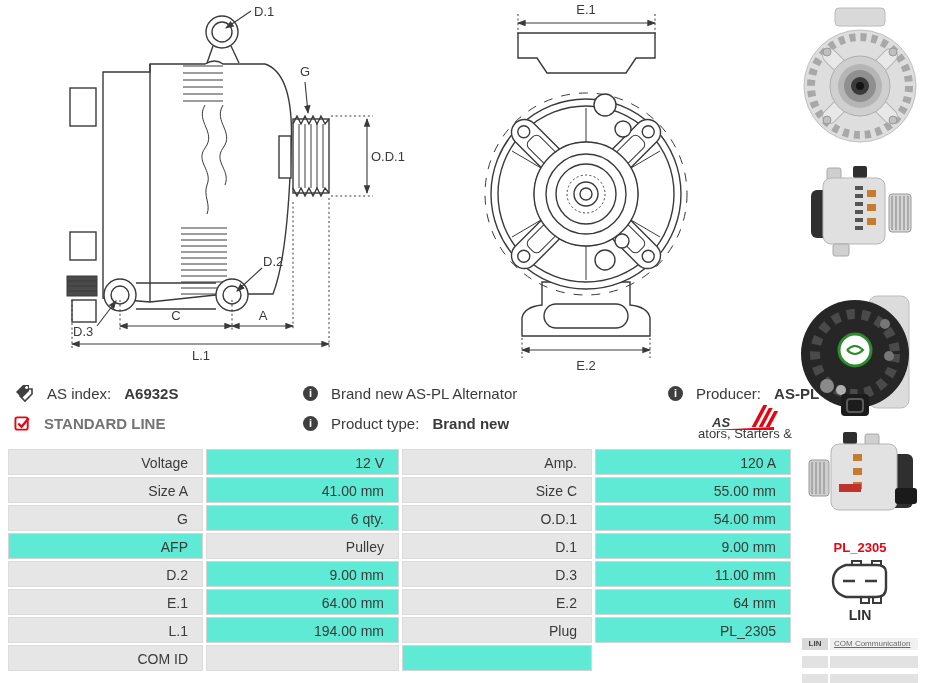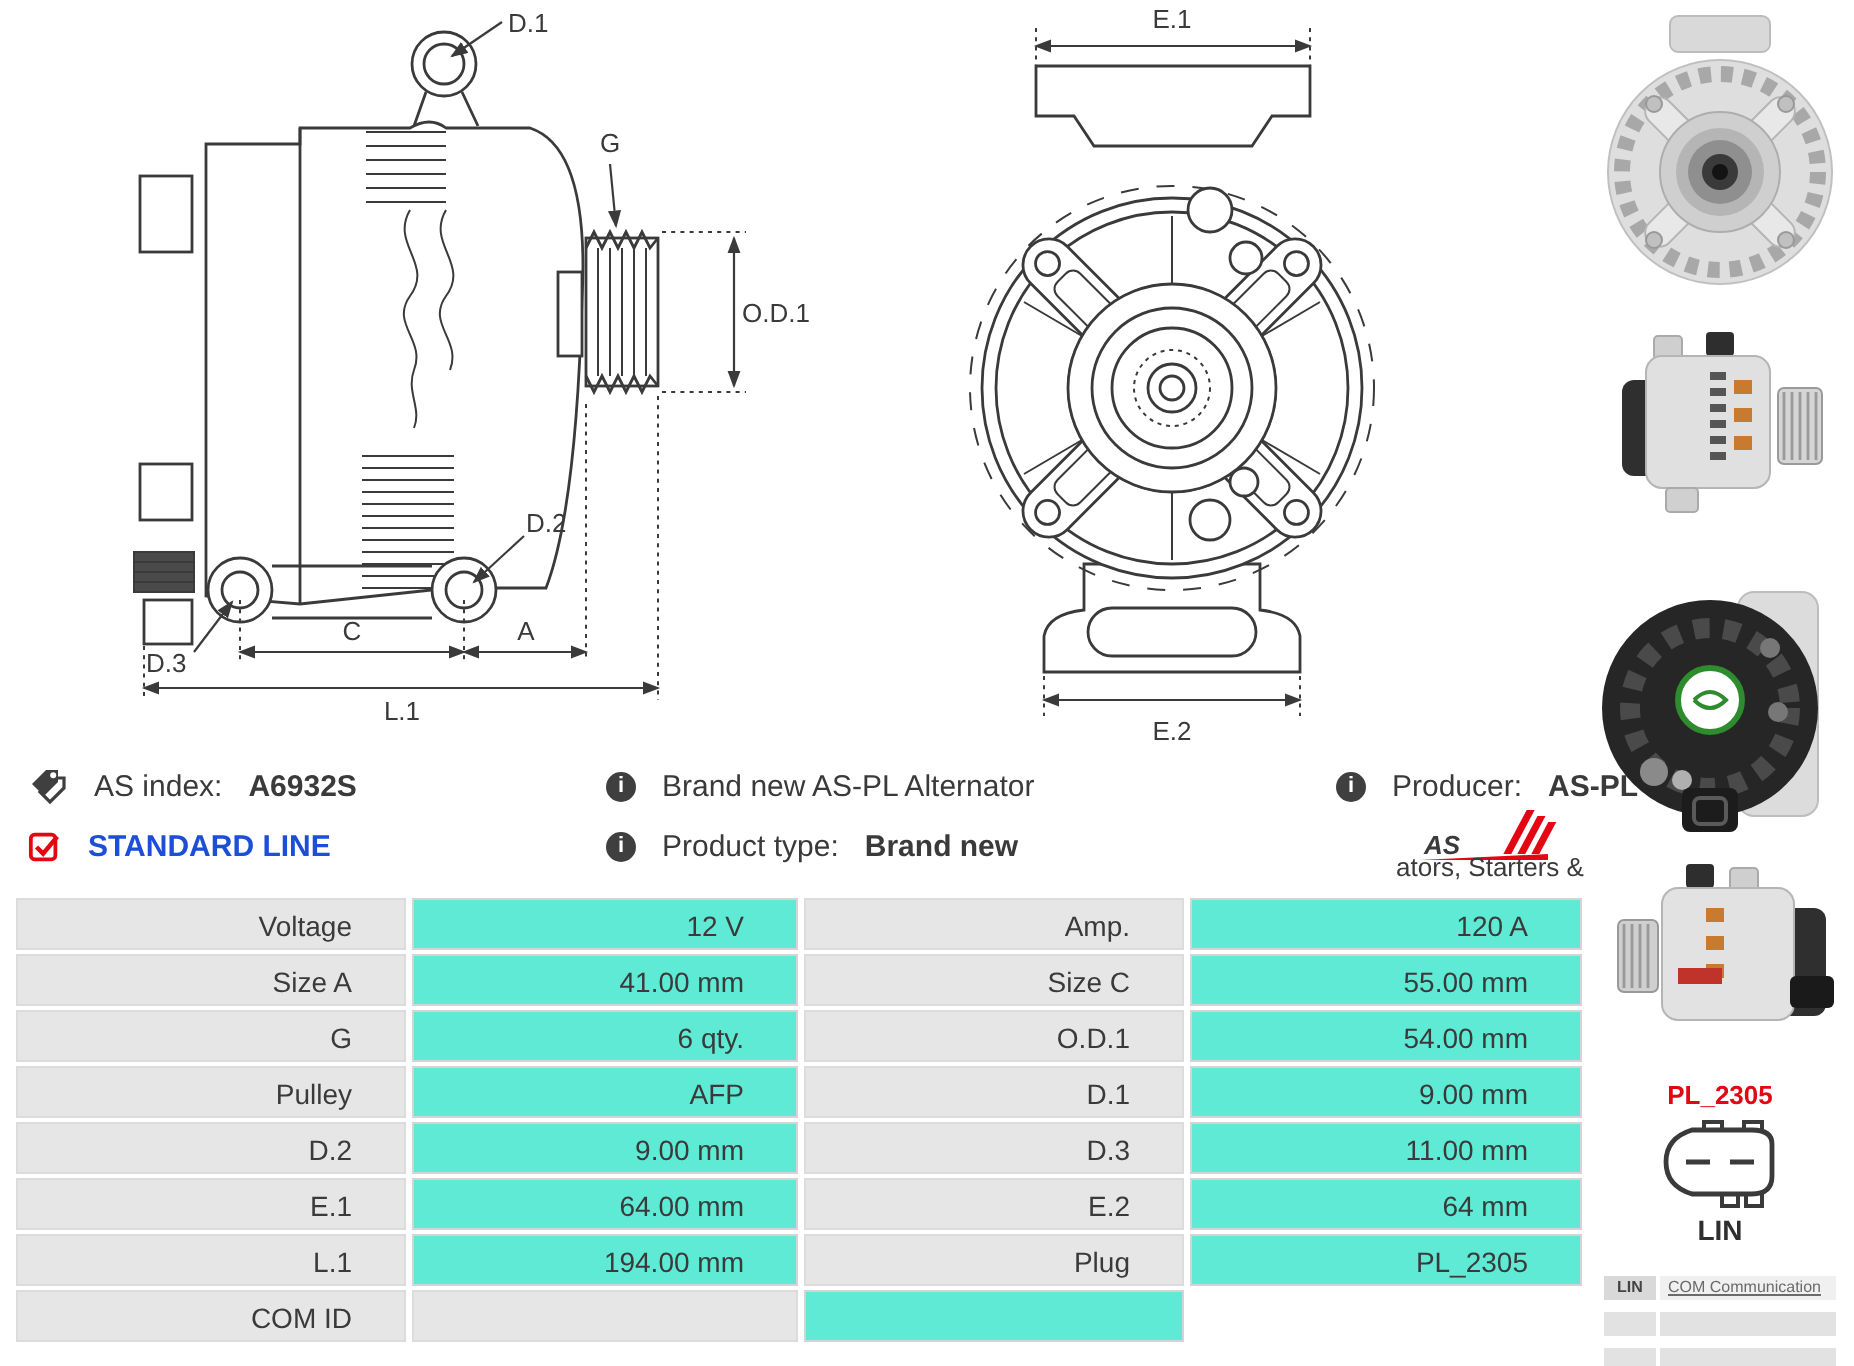--- a/index.html
+++ b/index.html
@@ -12,28 +12,28 @@
   .lnw{stroke:#3a3a3a;stroke-width:1.4;fill:#fff;}
   .thin{stroke:#3a3a3a;stroke-width:1;fill:none;}
   .dot{stroke:#3a3a3a;stroke-width:1;stroke-dasharray:2 2.6;fill:none;}
   .dim{stroke:#3a3a3a;stroke-width:1.1;fill:none;}
   .dark{fill:#4a4a4a;stroke:#3a3a3a;}
   svg text{fill:#3a3a3a;font-family:"Liberation Sans",sans-serif;font-size:13px;}
 
   
   .igroup{position:absolute;display:flex;align-items:center;gap:13px;height:18px;font-size:15px;white-space:nowrap;}
   .bold{font-weight:bold;}
-  .red{color:#1d4ed8;}
+  .red{color:#737373;}
   .info-icon{width:15px;height:15px;border-radius:50%;background:#3f3f3f;color:#fff;
              font-size:11px;font-weight:bold;display:flex;align-items:center;justify-content:center;flex:0 0 15px;}
 
   
   .spec{position:absolute;left:8px;top:449px;display:grid;
         grid-template-columns:195px 193px 190px 196px;gap:2px 3px;}
-  .cell{height:26px;line-height:26px;font-size:14px;text-align:right;padding-right:26px;box-sizing:border-box;}
+  .cell{height:26px;line-height:26px;font-size:14px;text-align:right;padding-right:14px;box-sizing:border-box;}
   .cell.lab{background:#e6e6e6;border:1px solid #dcdcdc;}
   .cell.val{background:#5eead4;border:1px solid #d4d4d4;}
 
   
   .sidebar{position:absolute;left:797px;top:4px;width:126px;display:flex;flex-direction:column;align-items:center;}
   .photo{display:block;}
   .plug-code{margin-top:12px;font-size:13px;font-weight:bold;color:#e30613;text-align:center;}
   .plug-name{font-size:14px;font-weight:bold;color:#2f2f2f;text-align:center;margin-top:2px;}
   .com-table{margin-top:15px;width:116px;display:flex;flex-direction:column;gap:6px;}
   .com-row{display:flex;gap:2px;}
@@ -223,22 +223,22 @@
     <div class="cell lab">Size A</div>
     <div class="cell val">41.00 mm</div>
     <div class="cell lab">Size C</div>
     <div class="cell val">55.00 mm</div>
 
     <div class="cell lab">G</div>
     <div class="cell val">6 qty.</div>
     <div class="cell lab">O.D.1</div>
     <div class="cell val">54.00 mm</div>
 
+    <div class="cell val">AFP</div>
     <div class="cell lab">Pulley</div>
-    <div class="cell val">AFP</div>
     <div class="cell lab">D.1</div>
     <div class="cell val">9.00 mm</div>
 
     <div class="cell lab">D.2</div>
     <div class="cell val">9.00 mm</div>
     <div class="cell lab">D.3</div>
     <div class="cell val">11.00 mm</div>
 
     <div class="cell lab">E.1</div>
     <div class="cell val">64.00 mm</div>

